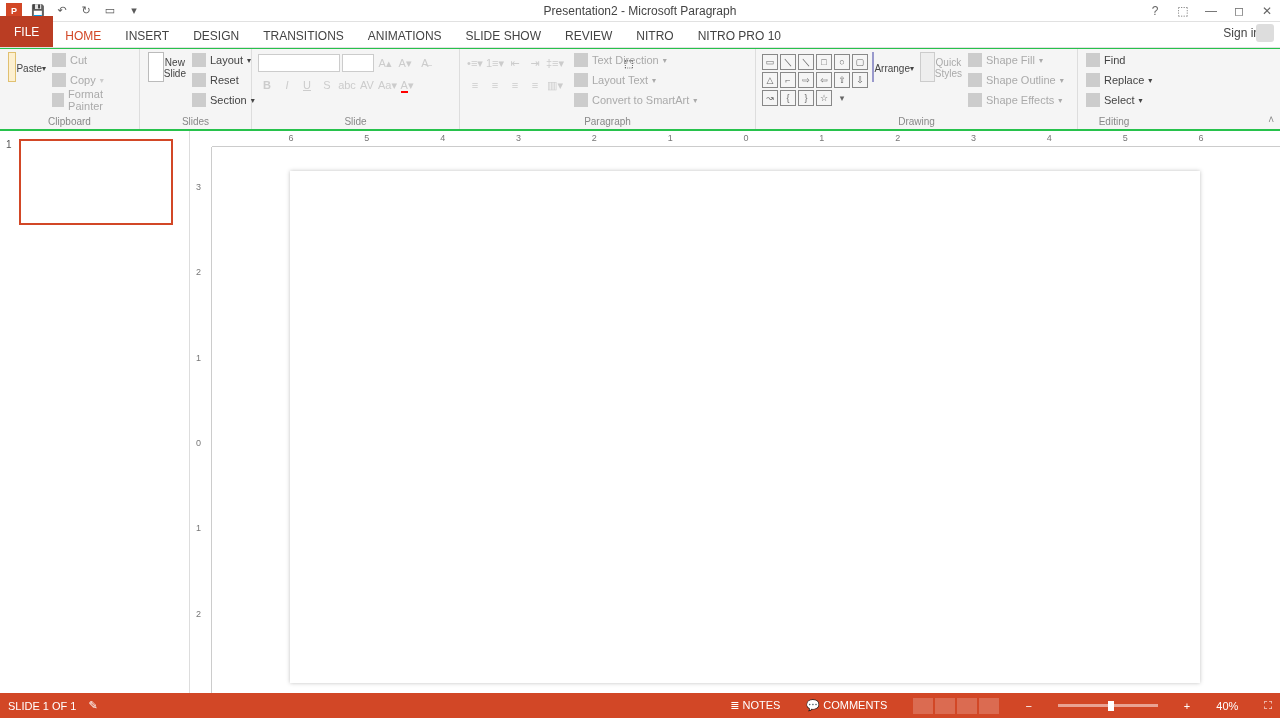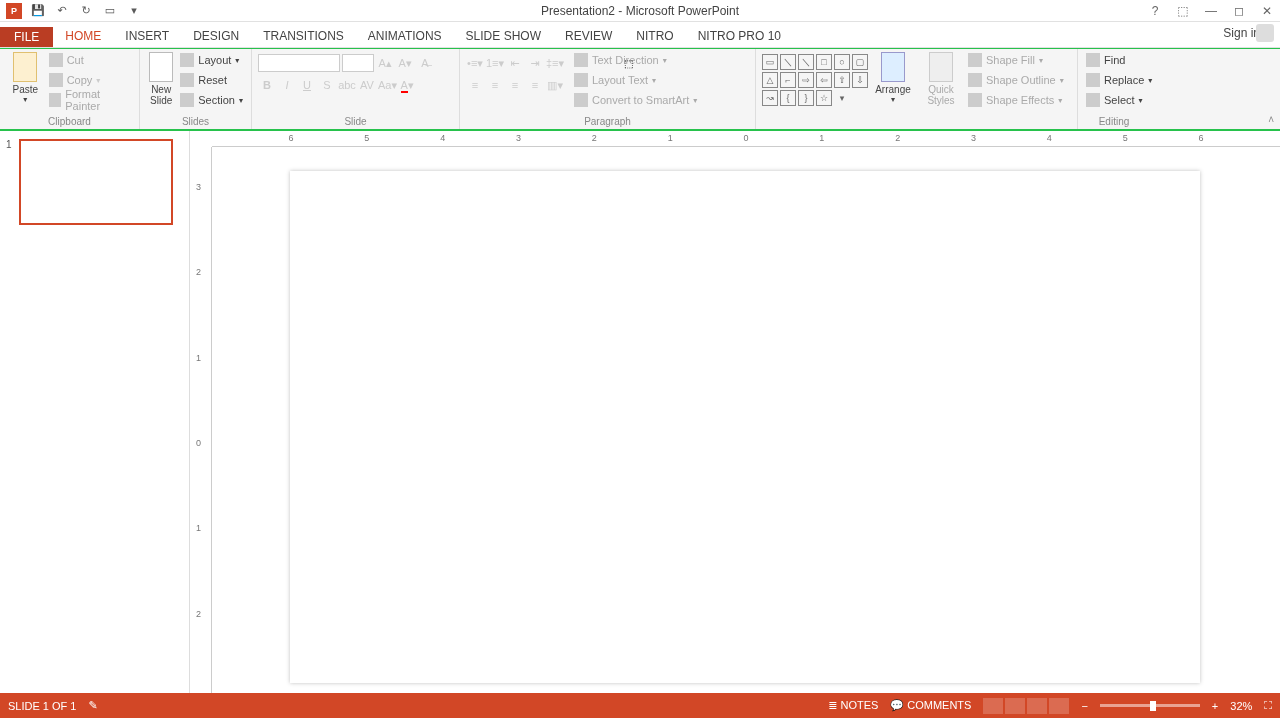--- a/index.html
+++ b/index.html
@@ -5,32 +5,32 @@
 * { margin: 0; padding: 0; box-sizing: border-box; font-family: "Segoe UI", Tahoma, sans-serif; user-select: none; }
 html, body { width: 1280px; height: 720px; overflow: hidden; background: #fff; }
 .titlebar { height: 22px; background: #fff; display: flex; align-items: center; position: relative; border-bottom: 1px solid #e1e1e1; }
 .qat { display: flex; align-items: center; gap: 8px; padding-left: 6px; }
 .qat .icon { width: 16px; height: 16px; display: flex; align-items: center; justify-content: center; font-size: 11px; color: #5a5a5a; }
 .app-icon { width: 16px; height: 16px; background: #d24726; color: #fff; font-size: 9px; font-weight: bold; display: flex; align-items: center; justify-content: center; }
 .titlebar-title { position: absolute; left: 50%; transform: translateX(-50%); font-size: 12px; color: #444; }
 .win-controls { position: absolute; right: 4px; display: flex; gap: 10px; }
 .win-controls span { font-size: 12px; color: #666; width: 18px; text-align: center; }
 .tabs-row { height: 25px; background: #fff; display: flex; align-items: flex-end; padding-left: 0; position: relative; }
-.file-tab { background: #ba3d23; color: #fff; padding: 4px 14px; font-size: 12px; height: 20px; display: flex; align-items: center; }
+.file-tab { background: #ba3d23; color: #fff; padding: 4px 14px; font-size: 12px; height: 31px; display: flex; align-items: center; }
 .tab { padding: 4px 12px; font-size: 12px; color: #444; cursor: pointer; }
 .tab.active { color: #d24726; margin-top: 44px; }
 .signin { position: absolute; right: 20px; font-size: 12px; color: #444; top: 4px; }
 .avatar { position: absolute; right: 6px; top: 2px; width: 18px; height: 18px; background: #ddd; border-radius: 3px; }
 .ribbon { height: 84px; background: #f5f5f5; display: flex; border-bottom: 2px solid #1fb254; border-top: 1px solid #e1e1e1; position: relative; }
 .ribbon::before { content: ""; position: absolute; bottom: -2px; left: 0; right: 0; height: 2px; background: #27c24c; }
 .ribbon::after { content: ""; position: absolute; top: 0; left: 0; right: 0; height: 1px; background: #27c24c; z-index:2; }
 .group { border-right: 1px solid #ddd; display: flex; flex-direction: column; padding: 2px 6px 0 6px; }
 .group-content { flex: 1; display: flex; align-items: flex-start; gap: 2px; }
 .group-label { text-align: center; font-size: 10px; color: #888; padding-bottom: 2px; position: relative; }
-.bigbtn { display: flex; flex-direction: column; align-items: center; width: 42px; padding: 2px; font-size: 10px; color: #444; }
+.bigbtn { display: flex; flex-direction: row; align-items: center; width: 42px; padding: 2px; font-size: 10px; color: #444; }
 .bigbtn .ic { width: 24px; height: 30px; background: #fdf0d0; border: 1px solid #e0c070; margin-bottom: 2px; }
 .smbtn { display: flex; align-items: center; gap: 4px; font-size: 11px; color: #444; padding: 1px 2px; height: 20px; }
 .smbtn .ic { width: 14px; height: 14px; background: #ccc; }
 .smbtn.disabled { color: #aaa; }
 .col { display: flex; flex-direction: column; gap: 0; }
 .font-row { display: flex; gap: 2px; align-items: center; }
 .font-name { width: 82px; height: 18px; border: 1px solid #ccc; background: #fff; }
 .font-size { width: 32px; height: 18px; border: 1px solid #ccc; background: #fff; }
 .tbtn { width: 18px; height: 18px; color: #888; font-size: 11px; text-align: center; line-height: 18px; }
 .tbtn.disabled { color: #ccc; }
@@ -48,40 +48,40 @@
 .vruler { position: absolute; top: 16px; left: 0; width: 22px; bottom: 0; border-right: 1px solid #ccc; background: #fff; }
 .vruler-tick { position: absolute; left: 6px; font-size: 9px; color: #777; transform: translateY(-50%); }
 .slide { position: absolute; top: 40px; left: 100px; width: 910px; height: 512px; background: #fff; box-shadow: 0 0 4px rgba(0,0,0,.25); }
 .ph { position: absolute; border: 1px dashed #bbb; display: flex; align-items: flex-start; justify-content: center; }
 .ph-title { top: 86px; left: 114px; width: 684px; height: 180px; align-items: center; }
 .ph-title span { font-size: 44px; color: #888; font-weight: 300; }
 .ph-sub { top: 272px; left: 114px; width: 684px; height: 124px; padding-top: 8px; }
 .ph-sub span { font-size: 21px; color: #888; }
 .statusbar { height: 25px; background: #d24726; color: #fff; display: flex; align-items: center; font-size: 11px; padding: 0 8px; position: relative; }
 .status-left { display: flex; gap: 12px; align-items: center; }
-.status-right { position: absolute; right: 8px; display: flex; gap: 12px; align-items: center; }
+.status-right { position: absolute; right: 8px; display: flex; gap: 26px; align-items: center; }
 .view-btns { display: flex; gap: 2px; }
 .view-btns span { width: 20px; height: 16px; background: rgba(255,255,255,.2); display: inline-block; }
 .zoom-slider { width: 100px; height: 3px; background: rgba(255,255,255,.5); position: relative; }
 .zoom-slider::after { content: ""; position: absolute; left: 50%; top: -3px; width: 6px; height: 10px; background: #fff; }
 .cursor-icon { position: absolute; top: 36px; left: 624px; font-size: 10px; color: #000; pointer-events: none; z-index: 50; }
 </style>
 </head>
 <body>
 
 <div class="titlebar">
   <div class="qat">
     <div class="app-icon">P</div>
     <div class="icon">💾</div>
     <div class="icon">↶</div>
     <div class="icon">↻</div>
     <div class="icon">▭</div>
     <div class="icon">▾</div>
   </div>
-  <div class="titlebar-title">Presentation2 - Microsoft PowerPoint</div>
+  <div class="titlebar-title">Presentation2 - Microsoft Paragraph</div>
   <div class="win-controls">
     <span>?</span>
     <span>⬚</span>
     <span>—</span>
     <span>◻</span>
     <span>✕</span>
   </div>
 </div>
 
 <div class="tabs-row">
@@ -259,20 +259,21 @@
             <span>Shape Outline</span>
             <span style="font-size:8px">▾</span>
           </div>
         <div class="smbtn disabled">
             <span class="ic"></span>
             <span>Shape Effects</span>
             <span style="font-size:8px">▾</span>
           </div>
       </div>
     </div>
+    <div class="group-label">Drawing</div>
   </div>
 
   <div class="group" style="width:72px;border-right:none">
     <div class="group-content col">
       <div class="smbtn">
           <span class="ic"></span>
           <span>Find</span>
         </div>
       <div class="smbtn">
           <span class="ic"></span>
@@ -337,16 +338,16 @@
     <span>💬 <span>COMMENTS</span></span>
     <div class="view-btns">
       <span></span>
       <span></span>
       <span></span>
       <span></span>
     </div>
     <span>−</span>
     <div class="zoom-slider"></div>
     <span>+</span>
-    <span>32%</span>
+    <span>40%</span>
     <span>⛶</span>
   </div>
 </div>
 
 </body></html>

